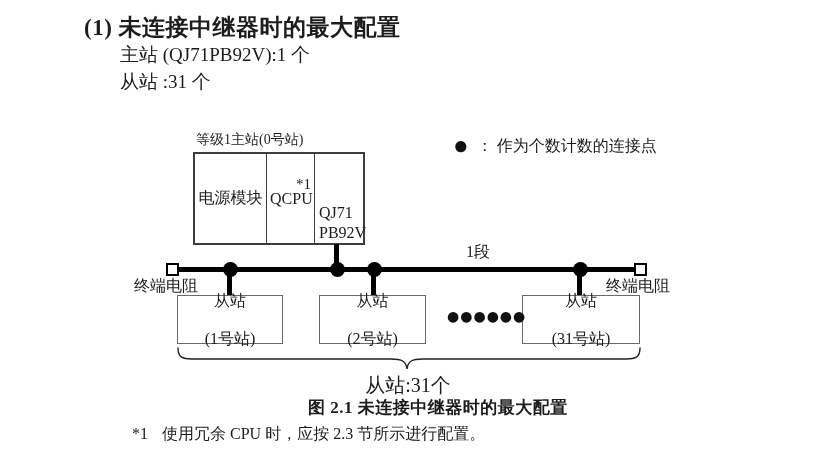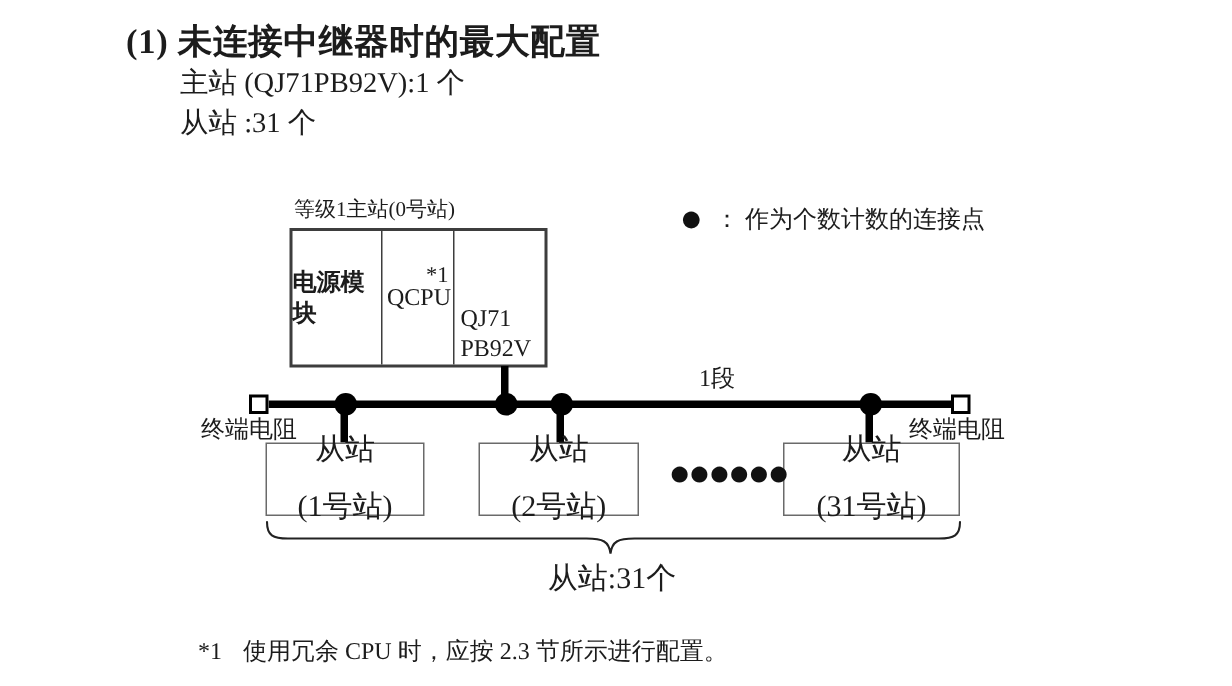--- a/index.html
+++ b/index.html
@@ -12,21 +12,21 @@
   .spec{left:120px;font-size:19px;font-family:Liberation Serif, serif;}
   .spec.l1{top:42px;}
   .spec.l2{top:69px;}
 
   .master-label{left:196px;top:131px;font-size:14px;}
   .master-box{
     left:193px;top:152px;width:172px;height:93px;
     border:2px solid #3d3d3d;box-sizing:border-box;display:flex;background:#fff;
   }
   .cell{box-sizing:border-box;font-size:16px;display:flex;align-items:center;}
-  .cell-power{width:60px;border-right:1.5px solid #3d3d3d;justify-content:center;font-weight:bold;}
+  .cell-power{width:72px;border-right:1.5px solid #3d3d3d;justify-content:center;}
   .cell-cpu{width:48px;border-right:1.5px solid #3d3d3d;position:relative;padding-left:3px;}
   .cpu-note{position:absolute;top:22px;right:3px;font-size:15px;}
   .cell-pb{width:48px;flex:1;flex-direction:column;align-items:flex-start;justify-content:flex-end;padding-left:4px;line-height:20px;}
 
   .legend{left:453px;top:134px;display:flex;align-items:center;}
   .legend-dot{font-size:26px;line-height:24px;color:#111;}
   .legend-text{font-size:16px;margin-left:8px;}
 
   .seg-label{left:446px;top:242px;font-size:16px;margin-left:20px;}
 
@@ -44,21 +44,21 @@
   .term-sq{width:13px;height:13px;background:#fff;border:2px solid #000;box-sizing:border-box;top:263px;}
   .term-sq.left{left:166px;}
   .term-sq.right{left:634px;}
   .term-label{font-size:16px;top:276px;}
   .term-label.left{left:134px;}
   .term-label.right{left:606px;}
 
   .slave{
     top:295px;height:49px;border:1.5px solid #6a6a6a;box-sizing:border-box;background:#fff;
     display:flex;flex-direction:column;align-items:center;justify-content:center;
-    font-size:20px;line-height:21px;gap:17px;
+    font-size:16px;line-height:21px;gap:17px;
   }
   .slave.s1{left:177px;width:106px;}
   .slave.s2{left:319px;width:107px;}
   .slave.s31{left:522px;width:118px;}
 
   .ellipsis{left:447px;top:308px;font-size:14px;letter-spacing:1px;color:#111;
     font-family:"DejaVu Sans",sans-serif;}
 
   .brace{left:176px;top:347px;}
   .brace-label{left:338px;top:372px;width:140px;text-align:center;font-size:20px;}
@@ -127,18 +127,19 @@
     <span>(31号站)</span>
   </div>
 
   <div class="abs ellipsis">●●●●●●</div>
 
   <svg class="abs brace" width="466" height="25" viewBox="0 0 466 25">
     <path d="M2,1 C2,10 6,12 16,12 L215,12 C226,12 230,14 231,22 C232,14 236,12 247,12 L450,12 C460,12 464,10 464,1" fill="none" stroke="#222" stroke-width="1.4" stroke-linecap="round"></path>
   </svg>
   <div class="abs brace-label">从站:31个</div>
 
+  <div class="abs caption">图 2.1 未连接中继器时的最大配置</div>
 
   <div class="abs footnote">
     <span class="marker">*1</span><span>使用冗余 CPU 时，应按 2.3 节所示进行配置。</span>
   </div>
 
 </div>
 
 </body></html>

